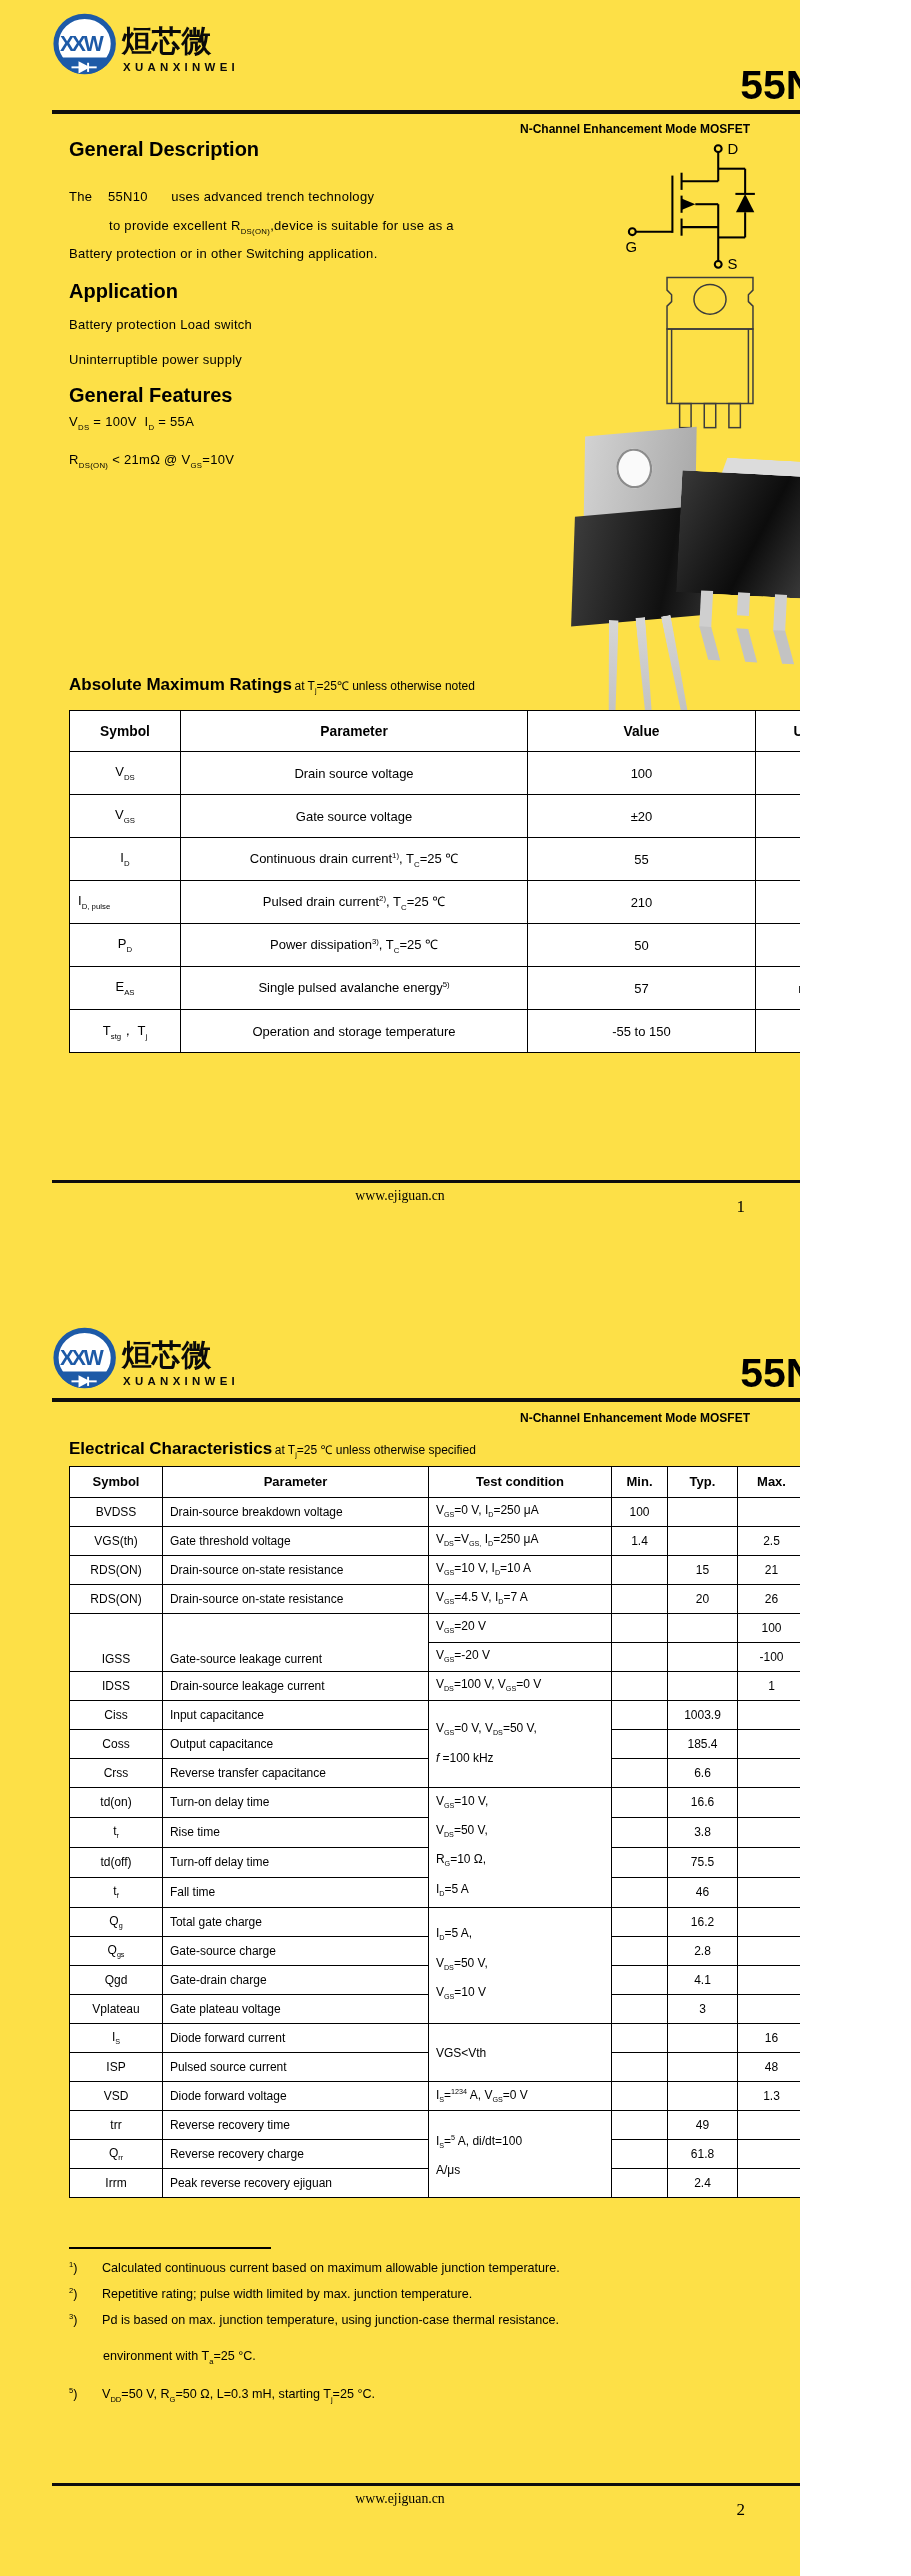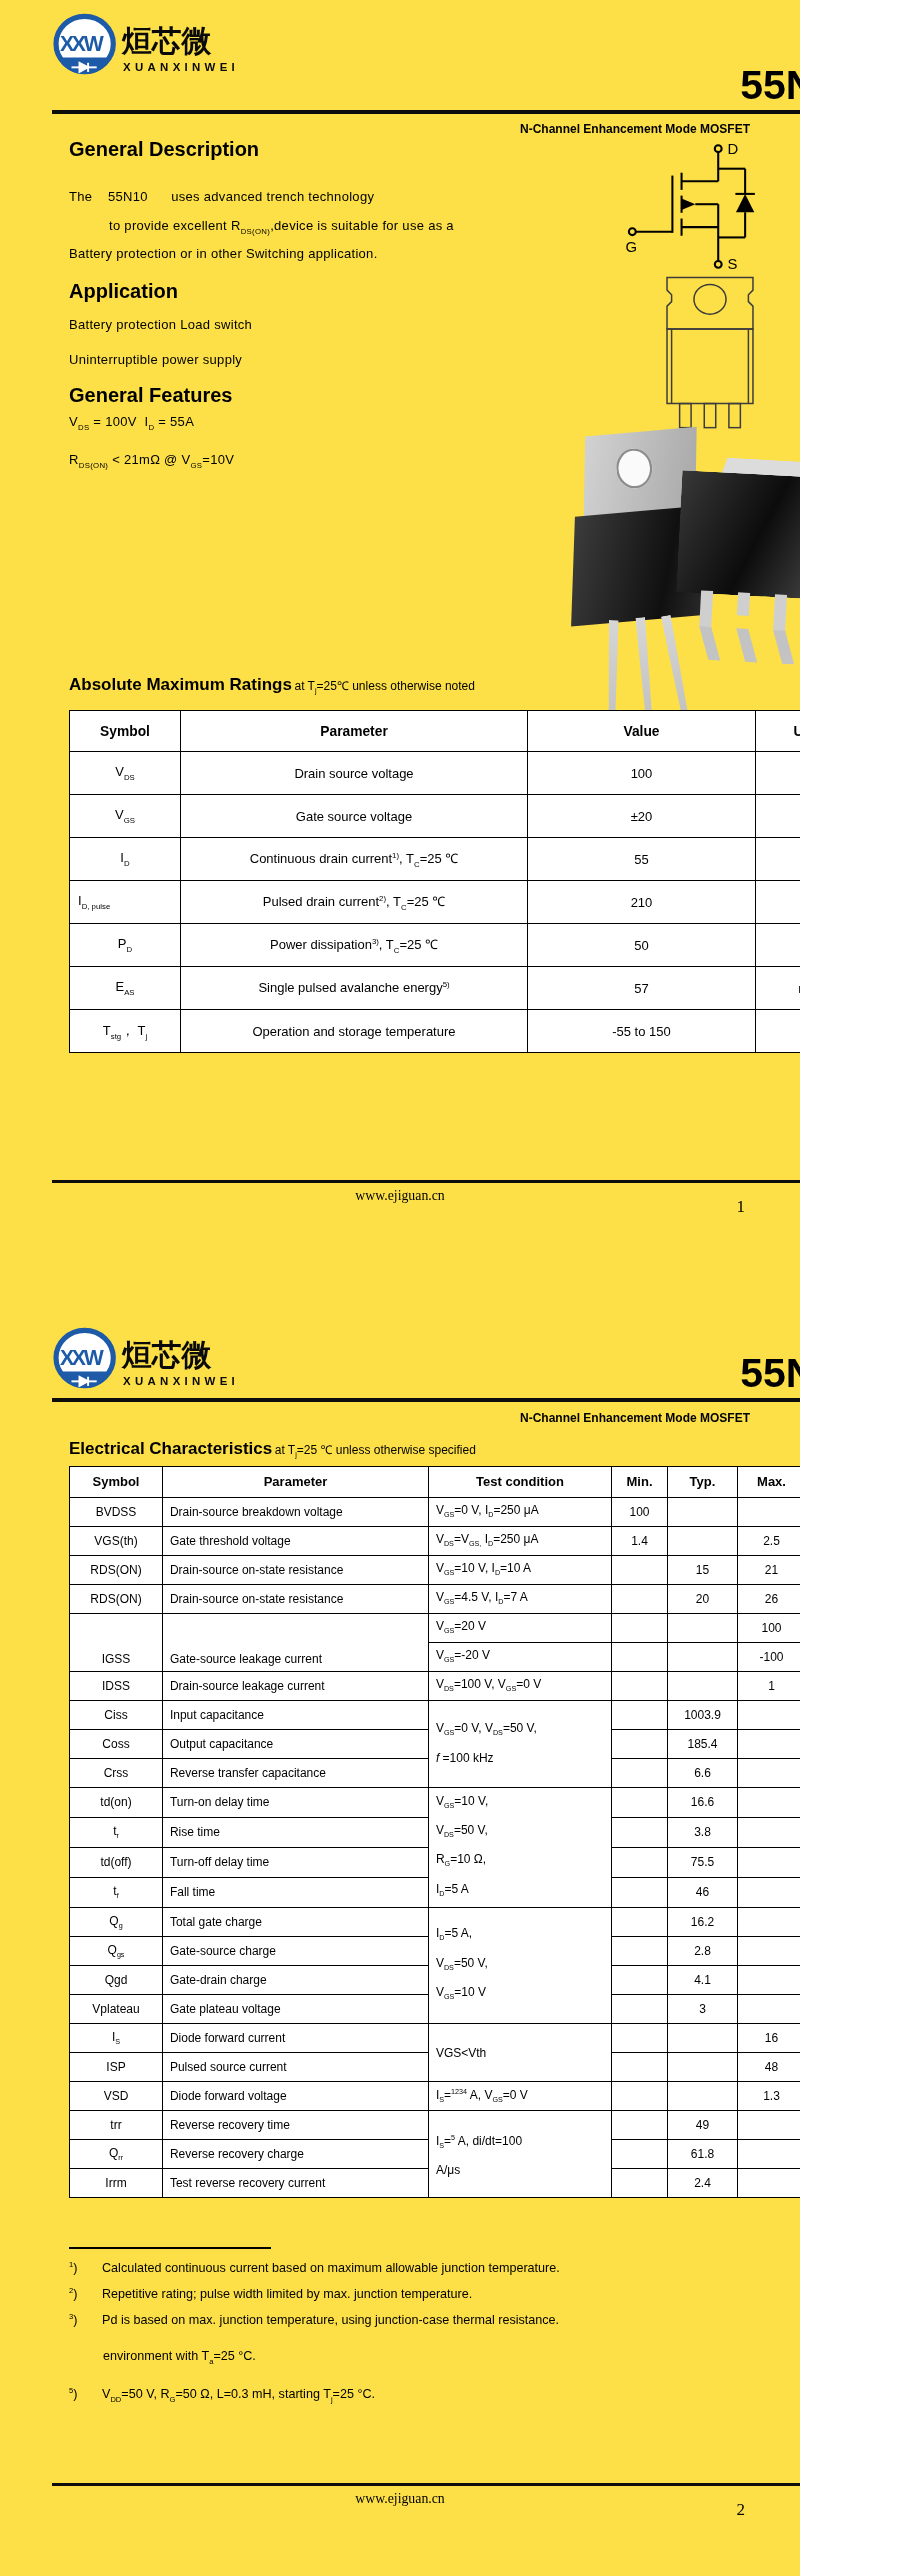--- a/index.html
+++ b/index.html
@@ -465,21 +465,21 @@
     <tr>
       <td>Q<sub>rr</sub></td>
       <td class="l">Reverse recovery charge</td>
       <td></td>
       <td>61.8</td>
       <td></td>
       <td>nC</td>
     </tr>
     <tr>
       <td>Irrm</td>
-      <td class="l">Test reverse recovery current</td>
+      <td class="l">Peak reverse recovery ejiguan</td>
       <td></td>
       <td>2.4</td>
       <td></td>
       <td>A</td>
     </tr>
   </tbody>
     </table>
 
   <div class="fn-sep" style="top:959px;"></div>
 

